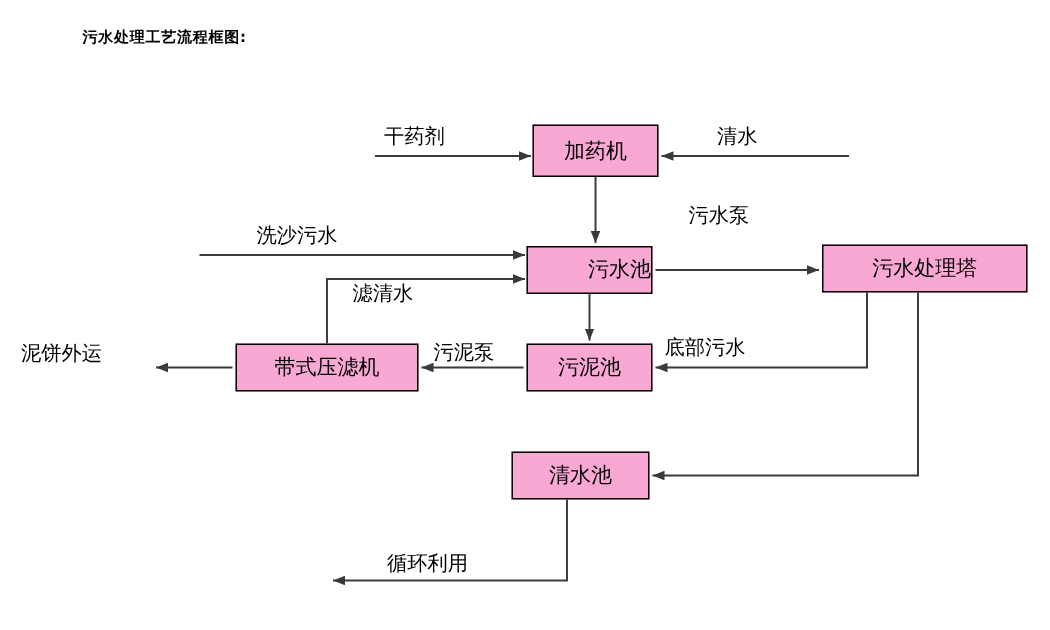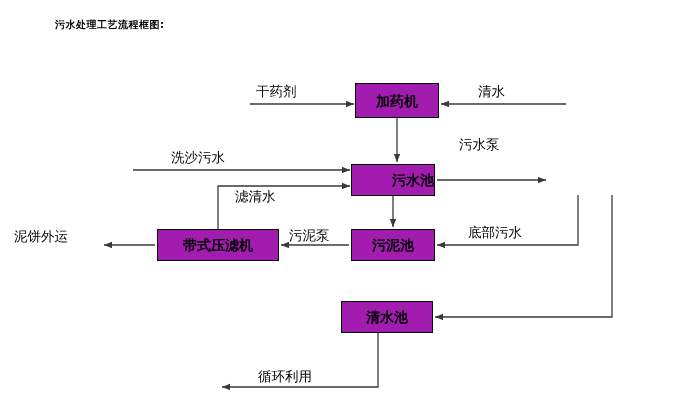--- a/index.html
+++ b/index.html
@@ -34,28 +34,27 @@
     font-size: 10px;
     font-weight: bold;
     letter-spacing: 0.5px;
     white-space: nowrap;
     margin-left: 41px;
   }
   .node {
     position: absolute;
     box-sizing: border-box;
     border: 1px solid #000000;
-    background: #a21caf;
+    background: #f9a8d4;
     display: flex;
     align-items: center;
     justify-content: center;
     font-size: 14px;
     white-space: nowrap;
     line-height: 1;
-    font-weight: bold;
   }
   .edge-label {
     position: absolute;
     font-size: 13.5px;
     white-space: nowrap;
     line-height: 1;
     background: transparent;
   }
   .terminal-label {
     position: absolute;
@@ -94,20 +93,23 @@
   </svg>
 
   <div class="node" style="left:355px;top:83px;width:84px;height:35px;">
     <span>加药机</span>
   </div>
 
   <div class="node" style="left:351px;top:164px;width:84px;height:32px;justify-content:flex-end;">
     <span>污水池</span>
   </div>
 
+  <div class="node" style="left:548px;top:163px;width:137px;height:32px;">
+    <span>污水处理塔</span>
+  </div>
 
   <div class="node" style="left:157px;top:229px;width:122px;height:32px;">
     <span>带式压滤机</span>
   </div>
 
   <div class="node" style="left:351px;top:229px;width:84px;height:32px;justify-content:center;">
     <span>污泥池</span>
   </div>
 
   <div class="node" style="left:341px;top:301px;width:92px;height:32px;">
@@ -119,19 +121,19 @@
   <div class="edge-label" style="left:478px;top:85px;text-align:center;">清水</div>
 
   <div class="edge-label" style="left:171px;top:151px;">洗沙污水</div>
 
   <div class="edge-label" style="left:459px;top:138px;">污水泵</div>
 
   <div class="edge-label" style="left:235px;top:190px;">滤清水</div>
 
   <div class="edge-label" style="left:289px;top:229px;">污泥泵</div>
 
-  <div class="edge-label" style="left:468px;top:226px;text-align:right;">底部污水</div>
+  <div class="edge-label" style="left:443px;top:226px;text-align:right;">底部污水</div>
 
   <div class="edge-label" style="left:258px;top:370px;">循环利用</div>
 
   <div class="terminal-label" style="left:14px;top:230px;">泥饼外运</div>
 
 </div>
 
 </body></html>

